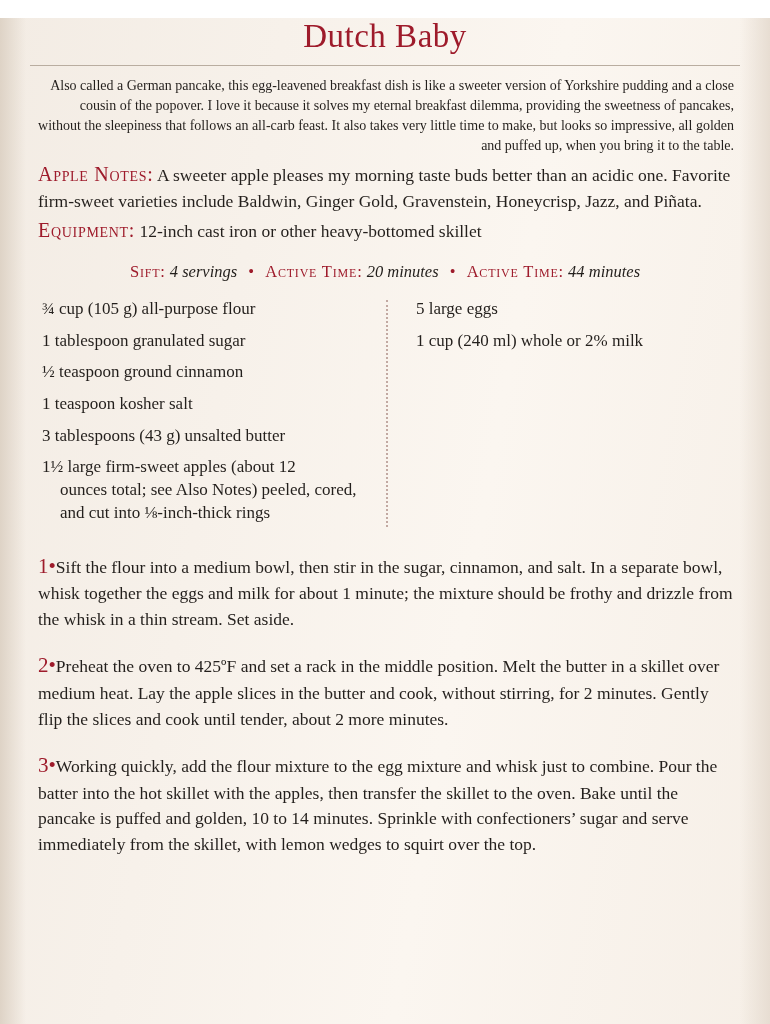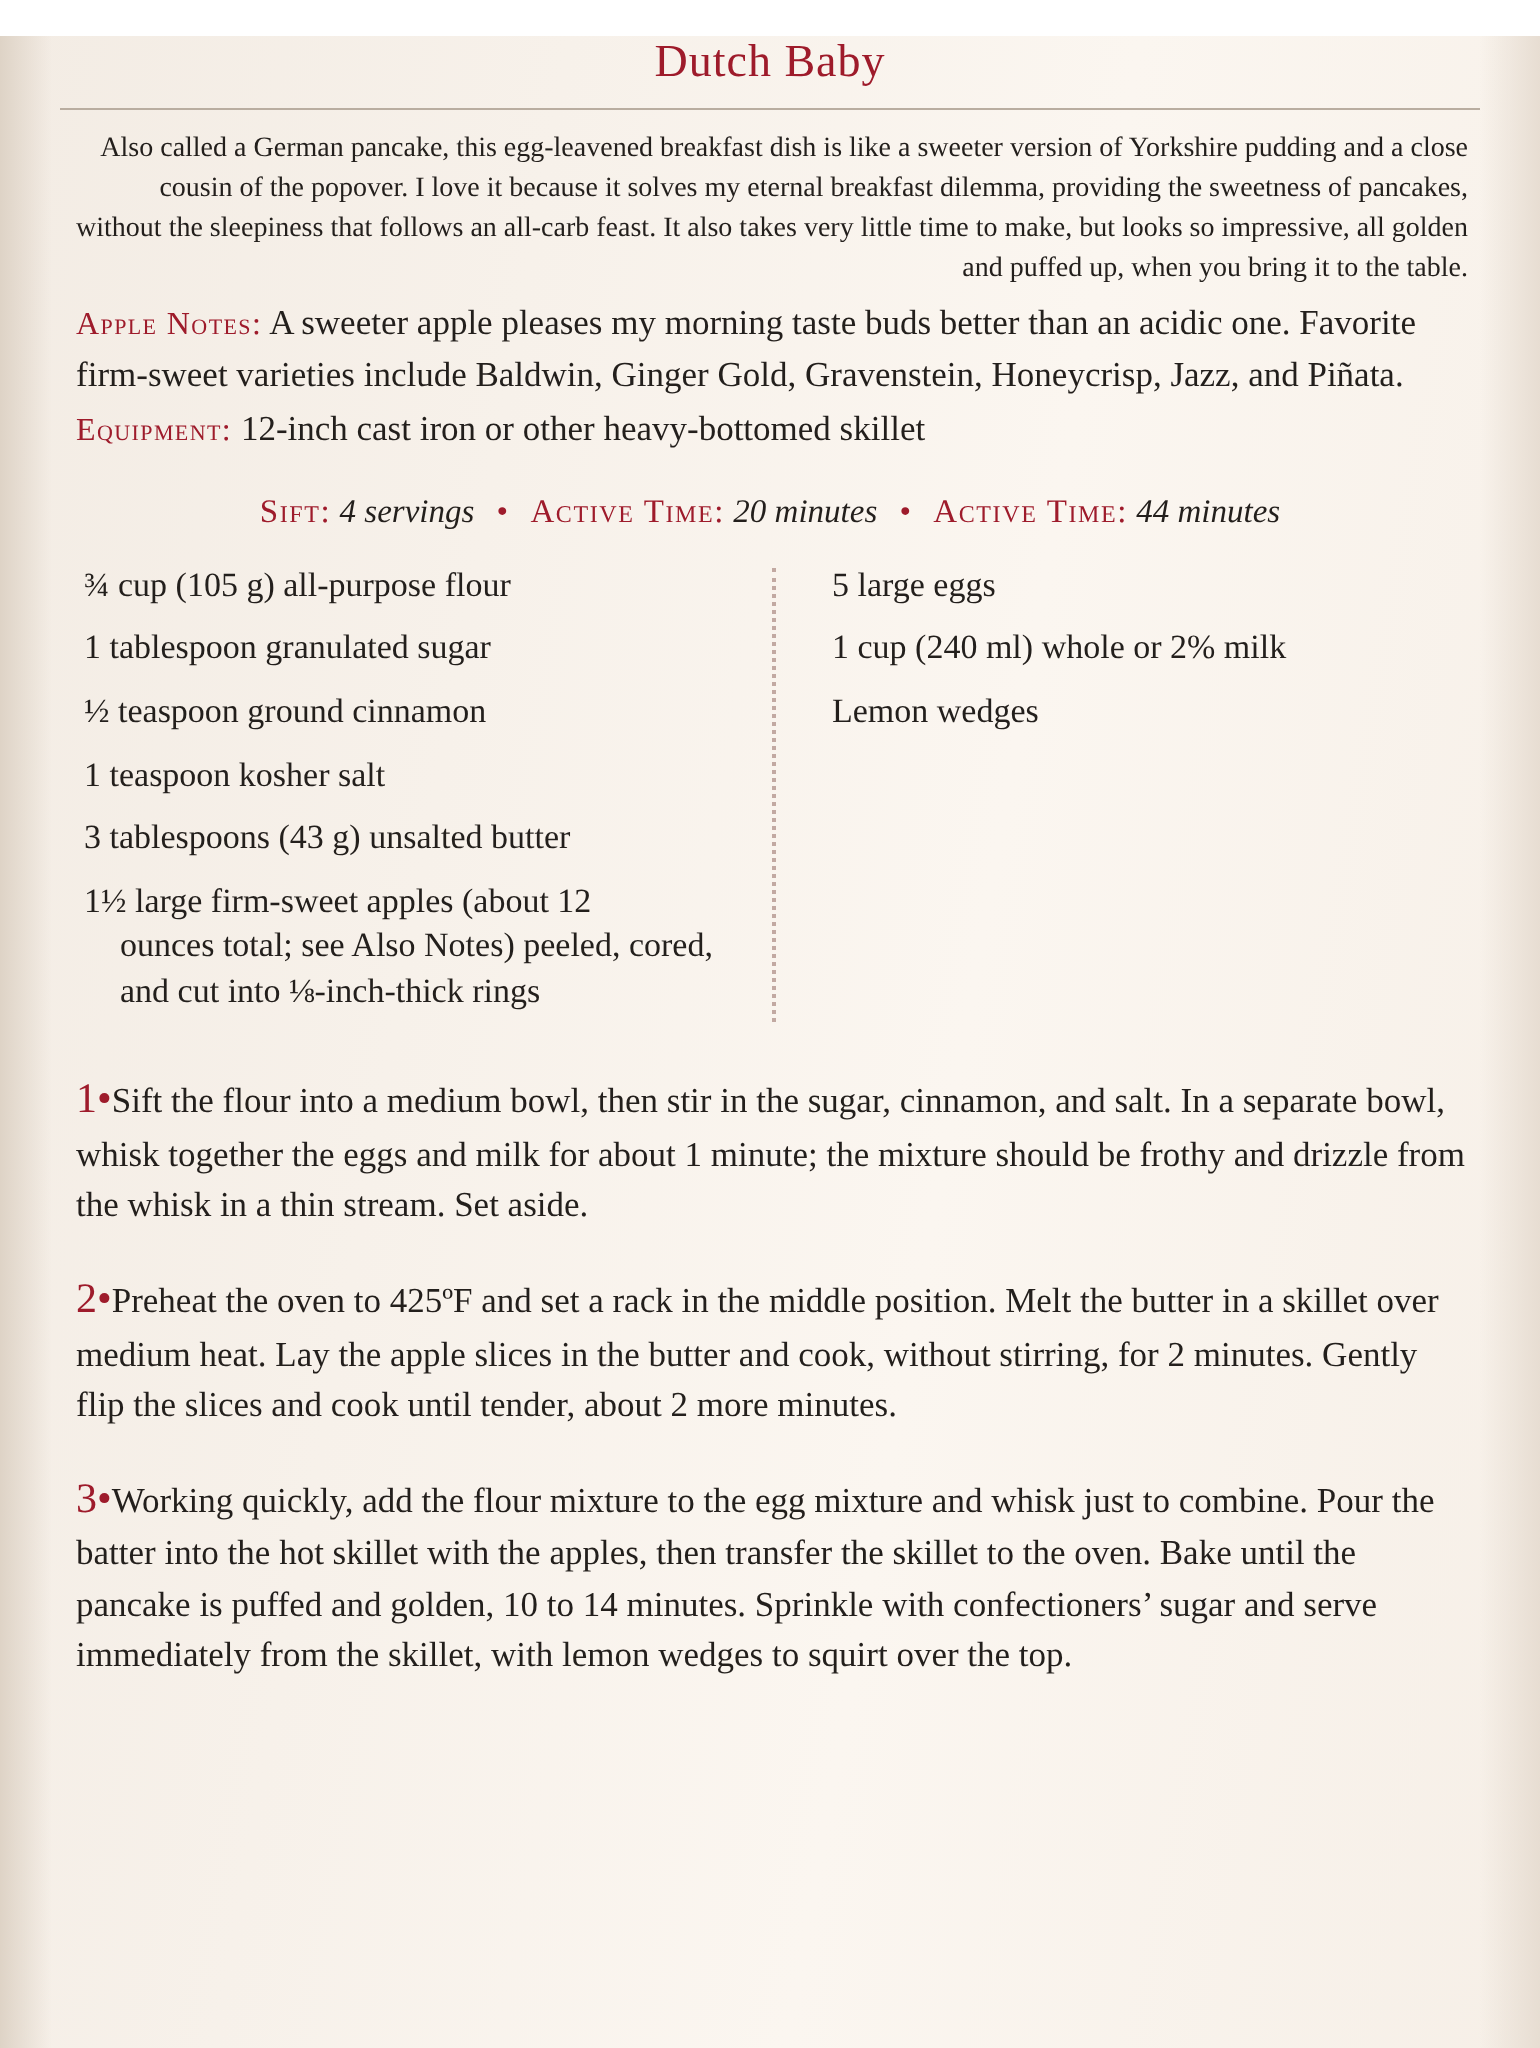--- a/index.html
+++ b/index.html
@@ -36,21 +36,21 @@
     position: absolute;
     right: 0; top: 0; bottom: 0;
     width: 30px;
     background: linear-gradient(270deg, #e7ddd2 0%, rgba(250,245,239,0) 100%);
     pointer-events: none;
   }
 
   .title {
     text-align: center;
     color: #9e1b2b;
-    font-size: 23px;
+    font-size: 33px;
     letter-spacing: 0.5px;
     font-weight: normal;
     margin: 18px 0 10px 0;
     font-family: "Liberation Serif", serif;
   }
 
   .rule {
     border: 0;
     border-top: 1.5px solid #b9ada0;
     margin: 0 0 10px 0;
@@ -65,21 +65,21 @@
 
   .note-block {
     font-size: 17.5px;
     line-height: 1.43;
     margin: 2px 6px 2px 8px;
   }
   .note-label {
     color: #9e1b2b;
     font-variant: small-caps;
     letter-spacing: 0.7px;
-    font-size: 16px;
+    font-size: 20px;
     text-align: center;
   }
 
   .meta {
     text-align: center;
     font-size: 16.5px;
     margin: 18px 0 16px 0;
     color: #231f1c;
   }
   .meta .m-label {
@@ -190,23 +190,20 @@
     </div>
 
     <div class="ing-divider"></div>
 
     <div class="ing-col">
       <div class="ing-item">
         <span>5 large eggs</span>
       </div>
       <div class="ing-item">
         <span>1 cup (240 ml) whole or 2% milk</span>
-      </div>
-      <div class="ing-item">
-        <span>Lemon wedges</span>
       </div>
     </div>
   </div>
 
   <div class="steps">
     <p class="step">
       <span class="step-num">1</span><span class="step-num bullet">•</span><span>Sift the flour into a medium bowl, then stir in the sugar, cinnamon, and salt. In a separate bowl, whisk together the eggs and milk for about 1 minute; the mixture should be frothy and drizzle from the whisk in a thin stream. Set aside.</span>
     </p>
     <p class="step">
       <span class="step-num">2</span><span class="step-num bullet">•</span><span>Preheat the oven to 425ºF and set a rack in the middle position. Melt the butter in a skillet over medium heat. Lay the apple slices in the butter and cook, without stirring, for 2 minutes. Gently flip the slices and cook until tender, about 2 more minutes.</span>

